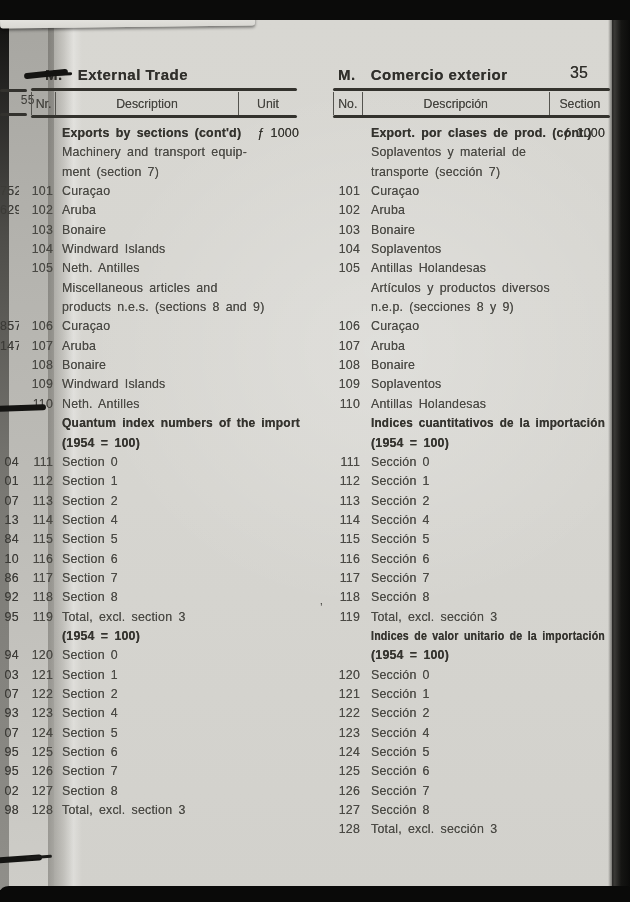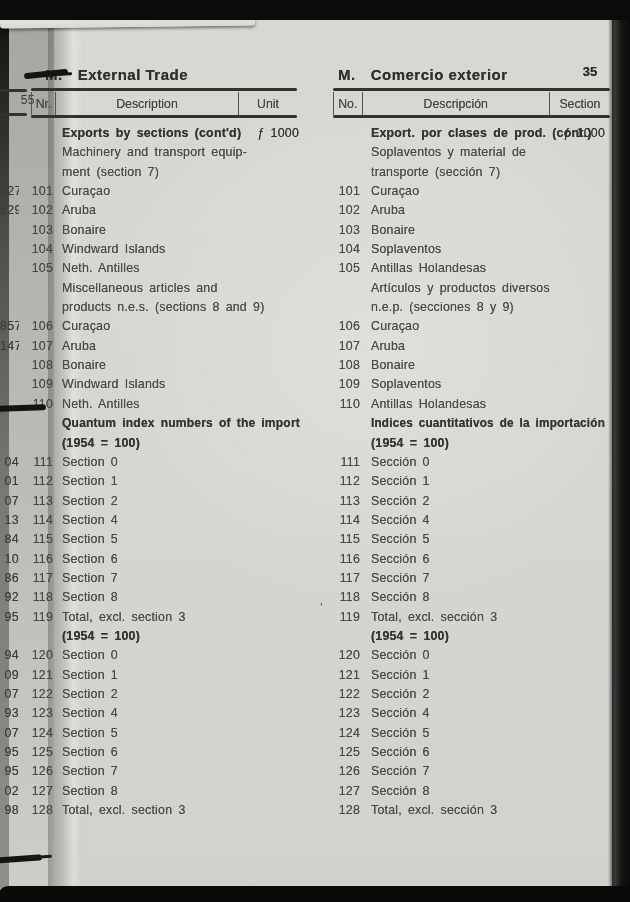--- a/index.html
+++ b/index.html
@@ -36,21 +36,21 @@
   .margin-head{position:absolute;left:0;top:58px;width:28px;z-index:3;}
   .margin-head .mrule{position:absolute;left:0;width:27px;height:3px;background:#33322e;border-radius:2px;}
   .margin-head .mrule.r1{top:13px;}
   .margin-head .mrule.r2{top:37px;}
   .margin-head .mnum{position:absolute;left:16px;top:17px;width:19px;text-align:right;font-size:12px;color:#3b3a36;letter-spacing:0.5px;}
   
   .title{position:absolute;top:48px;height:18px;font-size:15px;font-weight:bold;color:#302f2b;
          letter-spacing:0.5px;white-space:nowrap;text-shadow:0 0 0.5px rgba(48,47,43,0.8);z-index:3;}
   .title .sect{display:inline-block;}
   .title .ttl{display:inline-block;margin-left:15px;}
-  .pagenum{position:absolute;top:46px;width:40px;text-align:center;font-size:13px;font-weight:bold;color:#2e2d29;z-index:3;
+  .pagenum{position:absolute;top:46px;width:40px;text-align:left;font-size:16px;font-weight:normal;color:#2e2d29;z-index:3;
            text-shadow:0 0 0.5px rgba(46,45,41,0.8);}
   .hrule{position:absolute;height:3.4px;background:#33322d;border-radius:2px;z-index:3;}
   .thead{position:absolute;top:74px;height:23px;display:flex;align-items:center;z-index:3;
          font-size:12.3px;color:#45443f;text-shadow:0 0 0.4px rgba(69,68,63,0.7);}
   .thead .c{height:100%;display:flex;align-items:center;justify-content:center;box-sizing:border-box;}
   .thead .c1{border-left:1px solid #55544f;border-right:1px solid #55544f;}
   .thead .c2{border-right:1px solid #55544f;}
   .rows{position:absolute;top:106px;z-index:3;font-size:12.4px;color:#4a4944;
         letter-spacing:0.2px;word-spacing:2.5px;text-shadow:0 0 0.45px rgba(74,73,68,0.75);}
   .row{position:relative;height:19.35px;line-height:19.35px;}
@@ -104,21 +104,21 @@
           <span class="t">Machinery and transport equip-</span>
           <span class="u"></span>
         </div>
         <div class="row">
           <span class="m"></span>
           <span class="n"></span>
           <span class="t">ment (section 7)</span>
           <span class="u"></span>
         </div>
         <div class="row">
-          <span class="m">327</span>
+          <span class="m">752</span>
           <span class="n">101</span>
           <span class="t">Curaçao</span>
           <span class="u"></span>
         </div>
         <div class="row">
           <span class="m">629</span>
           <span class="n">102</span>
           <span class="t">Aruba</span>
           <span class="u"></span>
         </div>
@@ -254,21 +254,21 @@
           <span class="t">(1954 = 100)</span>
           <span class="u"></span>
         </div>
         <div class="row">
           <span class="m">94</span>
           <span class="n">120</span>
           <span class="t">Section 0</span>
           <span class="u"></span>
         </div>
         <div class="row">
-          <span class="m">09</span>
+          <span class="m">03</span>
           <span class="n">121</span>
           <span class="t">Section 1</span>
           <span class="u"></span>
         </div>
         <div class="row">
           <span class="m">07</span>
           <span class="n">122</span>
           <span class="t">Section 2</span>
           <span class="u"></span>
         </div>
@@ -474,20 +474,26 @@
         </div>
         <div class="row">
           <span class="m"></span>
           <span class="n">119</span>
           <span class="t">Total, excl. sección 3</span>
           <span class="u"></span>
         </div>
         <div class="row bold">
           <span class="m"></span>
           <span class="n"></span>
+          <span class="t" style="transform: scaleX(0.86);">Indices de valor unitario de la importación</span>
+          <span class="u"></span>
+        </div>
+        <div class="row bold">
+          <span class="m"></span>
+          <span class="n"></span>
           <span class="t">(1954 = 100)</span>
           <span class="u"></span>
         </div>
         <div class="row">
           <span class="m"></span>
           <span class="n">120</span>
           <span class="t">Sección 0</span>
           <span class="u"></span>
         </div>
         <div class="row">

